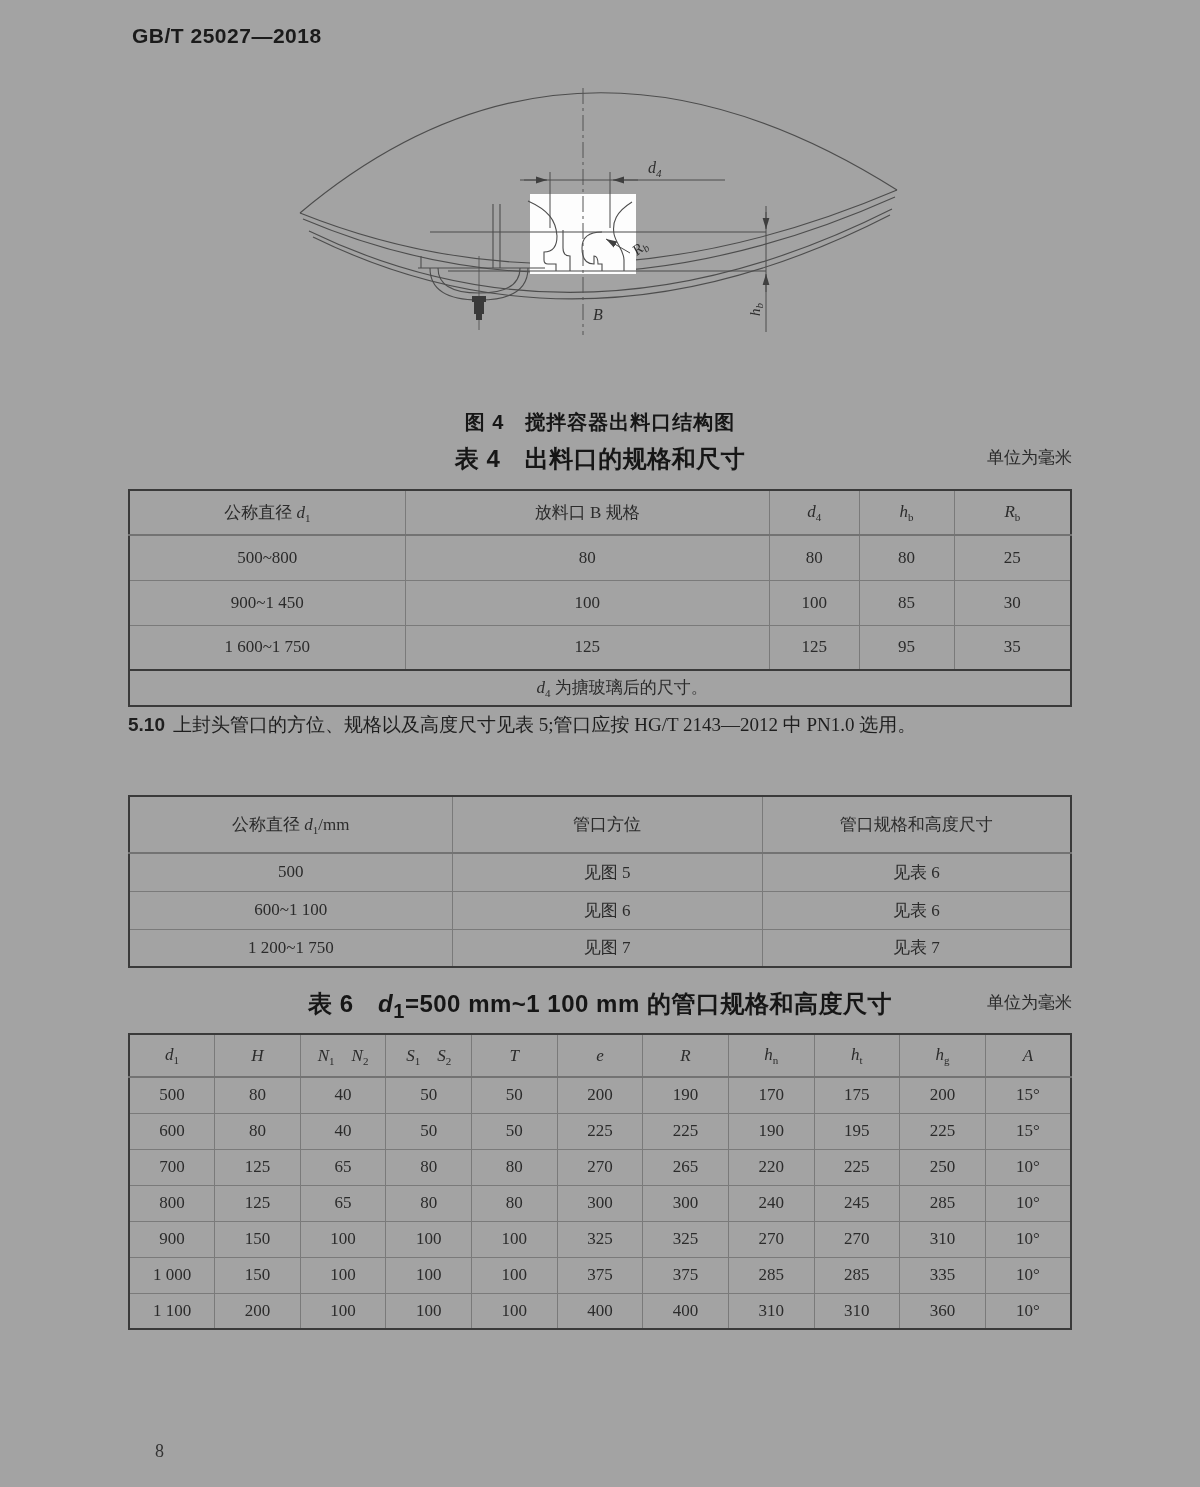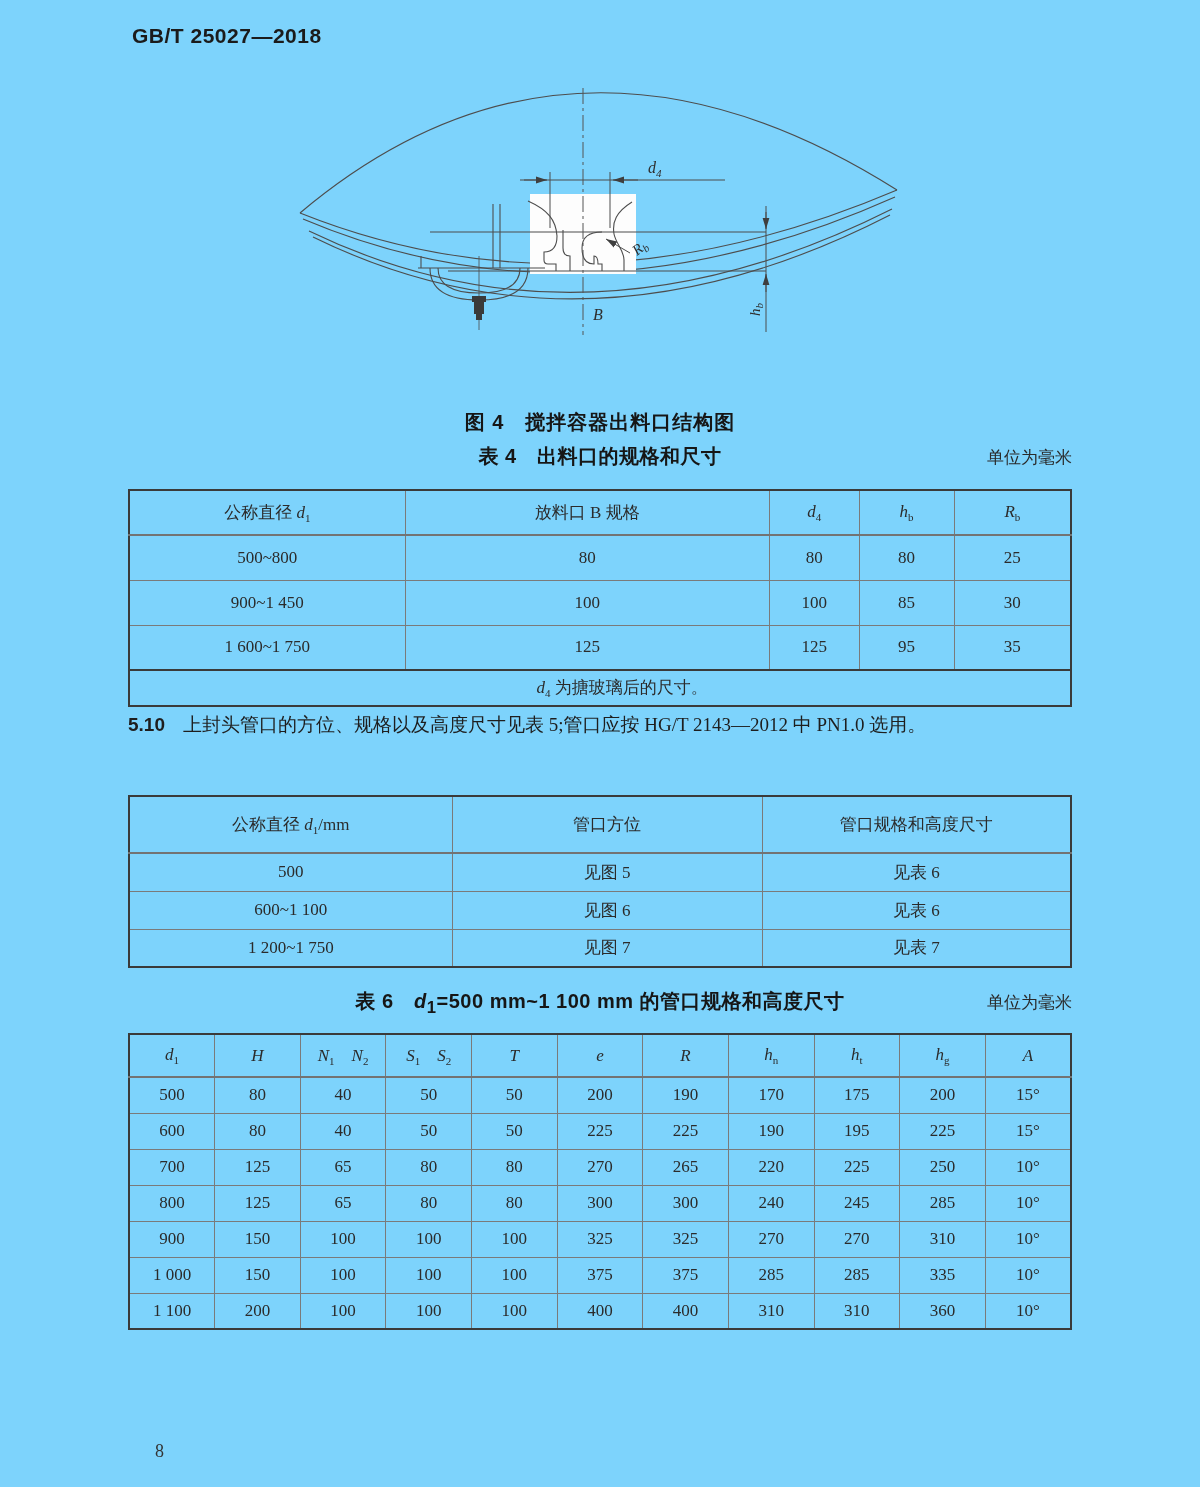--- a/index.html
+++ b/index.html
@@ -1,38 +1,38 @@
 <!DOCTYPE html>
 <html><head>
 <meta charset="utf-8">
 <style>
   * { margin:0; padding:0; box-sizing:border-box; }
   html,body { background:#e8e8e8; }
   .page {
     position:relative; width:1200px; height:1487px; margin:0 auto;
-    background:#7dd3fc; color:#222;
+    background:#a3a3a3; color:#222;
     font-family:"Liberation Serif","DejaVu Serif",serif;
     overflow:hidden;
   }
   .std-code {
     position:absolute; top:24px; left:132px;
     font-family:"Liberation Sans","DejaVu Sans",sans-serif;
     font-weight:bold; font-size:21px; letter-spacing:0.5px; color:#1b1b1b;
   }
   .fig-wrap { position:absolute; top:80px; left:280px; width:640px; height:268px; }
   .fig-caption {
     position:absolute; top:380px; left:0; width:100%; text-align:center;
     font-family:"Liberation Sans","DejaVu Sans",sans-serif;
     font-weight:bold; font-size:20px; color:#161616; letter-spacing:1px;margin-top:29px;
   }
   .titlebar { position:absolute; left:128px; width:944px; height:26px; }
   .titlebar .t {
     display:block; width:100%; text-align:center;
     font-family:"Liberation Sans","DejaVu Sans",sans-serif;
-    font-weight:bold; font-size:20px; color:#161616; letter-spacing:0.5px;
+    font-weight:bold; font-size:24px; color:#161616; letter-spacing:0.5px;
   }
   .titlebar .unit {
     position:absolute; right:0; top:3px; font-size:17px; font-weight:normal;
     font-family:"Liberation Serif","DejaVu Serif",serif; color:#2a2a2a;
   }
   table.std {
     position:absolute; left:128px; width:944px;
     border-collapse:collapse; table-layout:fixed;
     font-size:17px; color:#2b2b2b;
   }
@@ -52,21 +52,21 @@
   #table5 thead th { height:57px; }
   #table5 tbody td { height:38px; }
   #table6 thead th { height:43px; }
   #table6 tbody td { height:36px; }
   .clause {
     position:absolute; top:712px; left:128px; width:960px;
     font-size:19px; color:#1e1e1e; white-space:nowrap;
   }
   .clause .num {
     font-family:"Liberation Sans","DejaVu Sans",sans-serif;
-    font-weight:bold; margin-right:18px;
+    font-weight:bold; margin-right:8px;
   }
   .page-num {
     position:absolute; top:1441px; left:155px; font-size:18px; color:#333;
   }
   svg text { fill:#2e2e2e; }
 </style>
 </head>
 <body>
 
 <div class="page">

